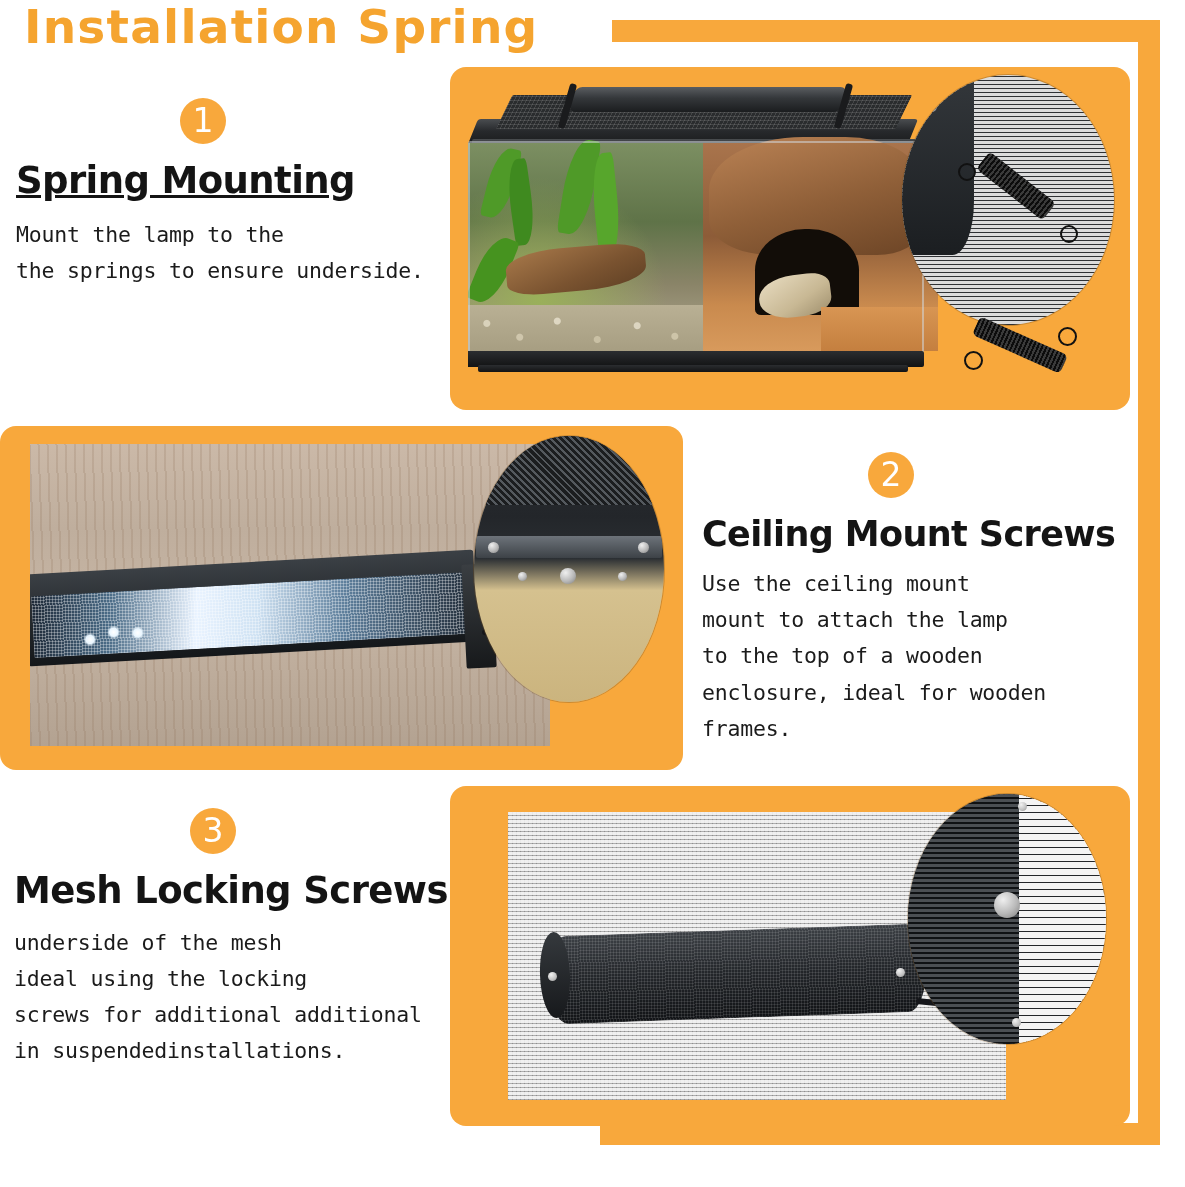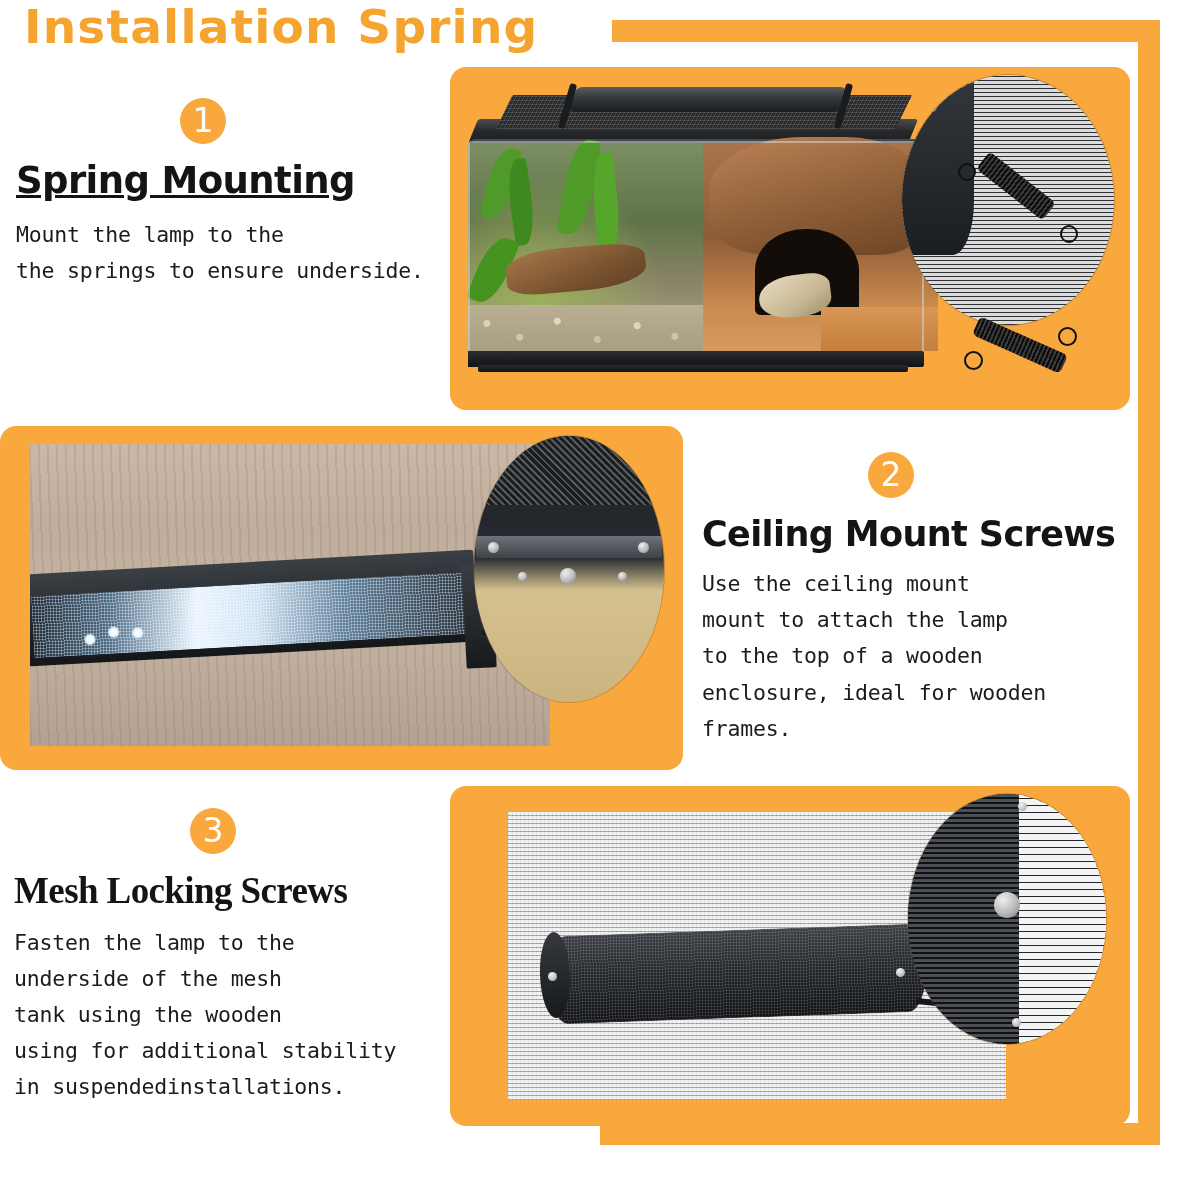--- a/index.html
+++ b/index.html
@@ -438,26 +438,25 @@
       <div>Use the ceiling mount</div>
       <div>mount to attach the lamp</div>
       <div>to the top of a wooden</div>
       <div>enclosure, ideal for wooden</div>
       <div>frames.</div>
     </div>
   </div>
 
   <div class="step-text" style="left:10px; top:808px; width:450px;">
     <div class="badge" style="margin-left:180px;">3</div>
-    <div class="step-heading" style="margin-top:16px; margin-left:4px;font-family:Liberation Serif, serif;">Mesh Locking Screws</div>
+    <div class="step-heading" style="margin-top:16px; margin-left:4px;">Mesh Locking Screws</div>
     <div class="step-body" style="margin-top:12px; margin-left:4px;">
-      <div>Fasten the lamp to the</div>
       <div>underside of the mesh</div>
-      <div>tank using the wooden</div>
-      <div>using for additional stability</div>
+      <div>ideal using the locking</div>
+      <div>screws for additional additional</div>
       <div>in suspendedinstallations.</div>
     </div>
   </div>
 
   <div class="panel" style="left:450px; top:786px; width:680px; height:340px;">
 
     <div class="photo mesh-sheet" style="left:58px; top:26px; width:498px; height:288px;">
       <div class="lamp3" style="left:40px; top:118px; width:378px; height:88px;">
       </div>
       <div class="lamp3-cap" style="left:32px; top:120px; width:30px; height:86px; transform:rotate(-2deg);"></div>

